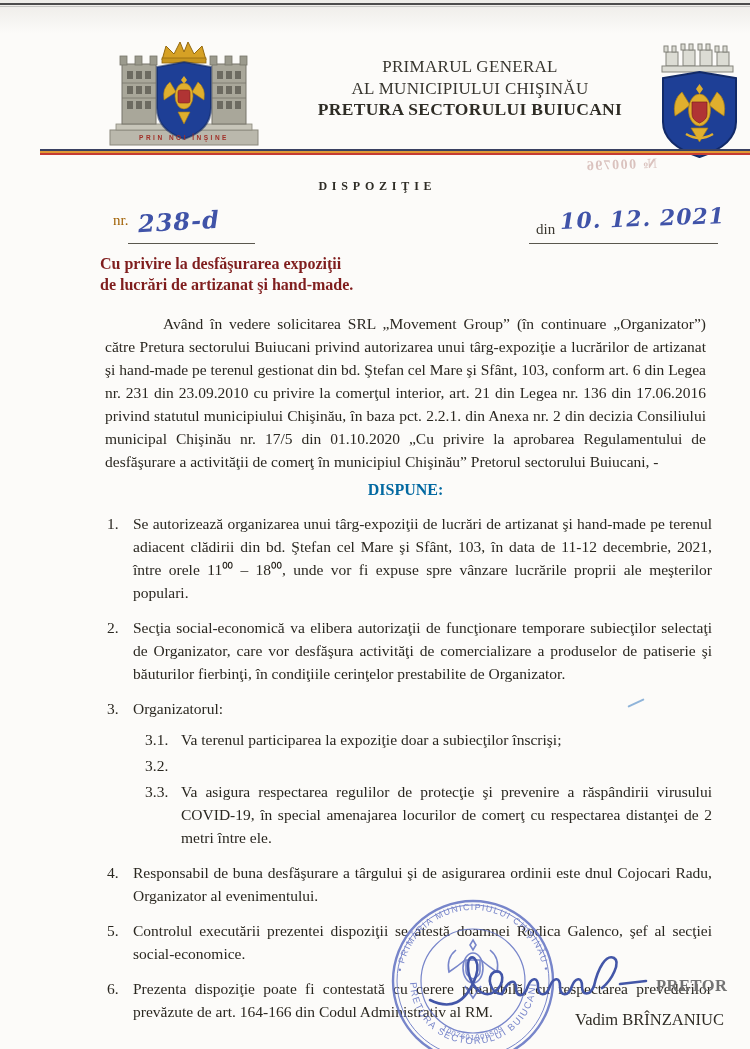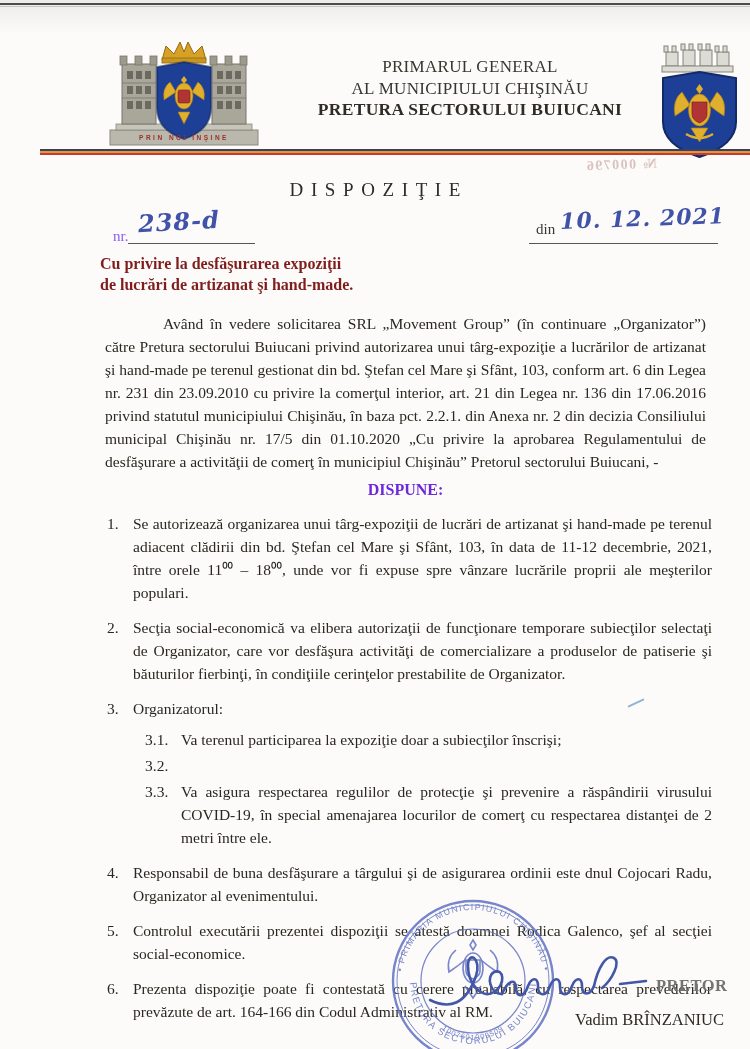--- a/index.html
+++ b/index.html
@@ -30,36 +30,36 @@
   .tricolor .b{height:2.2px;} .tricolor .y{height:1.6px;} .tricolor .r{height:2.2px;}
 
   .mirror-no{
     position:absolute; left:556px; top:157px; width:130px; text-align:center;
     transform:scaleX(-1) rotate(2deg); font-weight:bold; font-size:14px;
     color:rgba(163,103,95,.38); letter-spacing:1.5px;
   }
 
   .doc-title{
     position:absolute; left:0; top:179px; width:750px; text-align:center;
-    font-size:19px; font-weight:normal; letter-spacing:.40em; color:#2e2c25; text-indent:.40em;
-  }
-
-  .nr-label{position:absolute; left:113px; top:228px; font-size:15px; color:#8b5cf6;}
+    font-size:12px; font-weight:bold; letter-spacing:.40em; color:#2e2c25; text-indent:.40em;
+  }
+
+  .nr-label{position:absolute; left:113px; top:212px; font-size:15px; color:#a16207;}
   .nr-value{position:absolute; left:138px; top:207px; font-size:24px; transform:rotate(-3deg);}
   .nr-underline{position:absolute; left:128px; top:243px; width:127px; height:1.2px; background:#5a574e;}
   .din-label{position:absolute; left:536px; top:221px; font-size:15px; color:#3a372f;}
   .din-value{position:absolute; left:560px; top:205px; font-size:22px; transform:rotate(-2deg); white-space:nowrap;}
   .din-underline{position:absolute; left:529px; top:243px; width:189px; height:1.2px; background:#5a574e;}
   .hand{color:#4053a8; font-style:italic; font-weight:600; font-family:"DejaVu Serif", serif; letter-spacing:1px;}
 
   .subject{position:absolute; left:100px; top:253px; width:340px; font-weight:bold; font-size:16px; line-height:21px; color:#7f1d1d;}
 
   .content{position:absolute; left:99px; top:306px; width:613px; font-size:15.5px; line-height:23px;}
   .preamble{margin:6px; text-align:justify; text-indent:58px;}
-  .dispune{margin:5px 0 9px 0; text-align:center; font-size:16px; font-weight:bold; line-height:21px; color:#6d28d9;}
+  .dispune{margin:5px 0 9px 0; text-align:center; font-size:16px; font-weight:bold; line-height:21px; color:#0369a1;}
   .li{display:flex; padding-left:8px; margin-top:12px;}
   .li .num{flex:none; width:26px;}
   .li .txt{flex:1; text-align:justify;}
   .subli{display:flex; padding-left:46px; margin-top:3px;}
   .subli .num{flex:none; width:36px;}
   .subli .txt{flex:1; text-align:justify;}
 
   .tick{position:absolute; left:627px; top:702px; width:18px; height:2px; background:#7ba7d4; transform:rotate(-25deg); border-radius:2px; opacity:.85;}
 
   .stamp{position:absolute; left:388px; top:896px; opacity:.82;}

